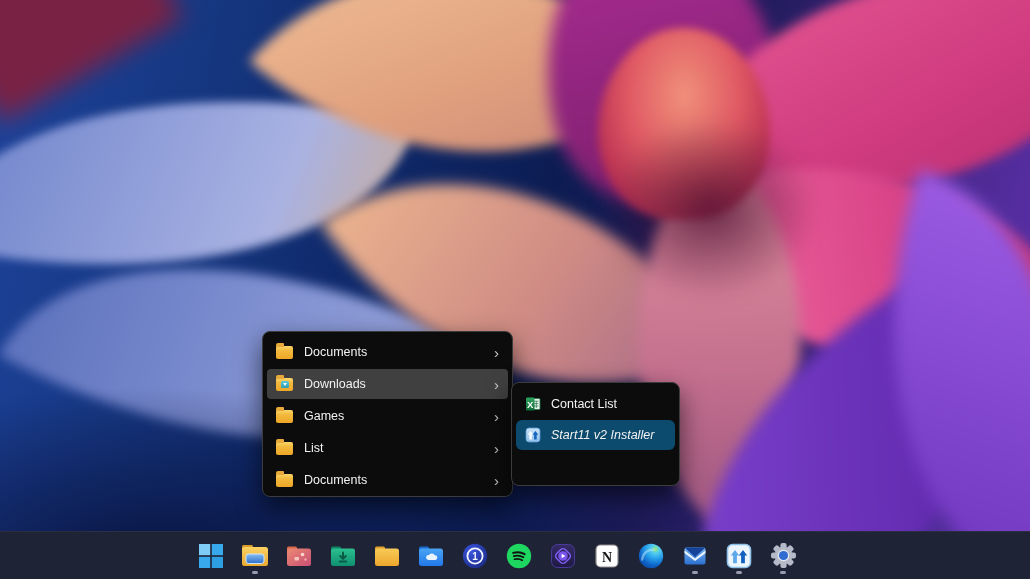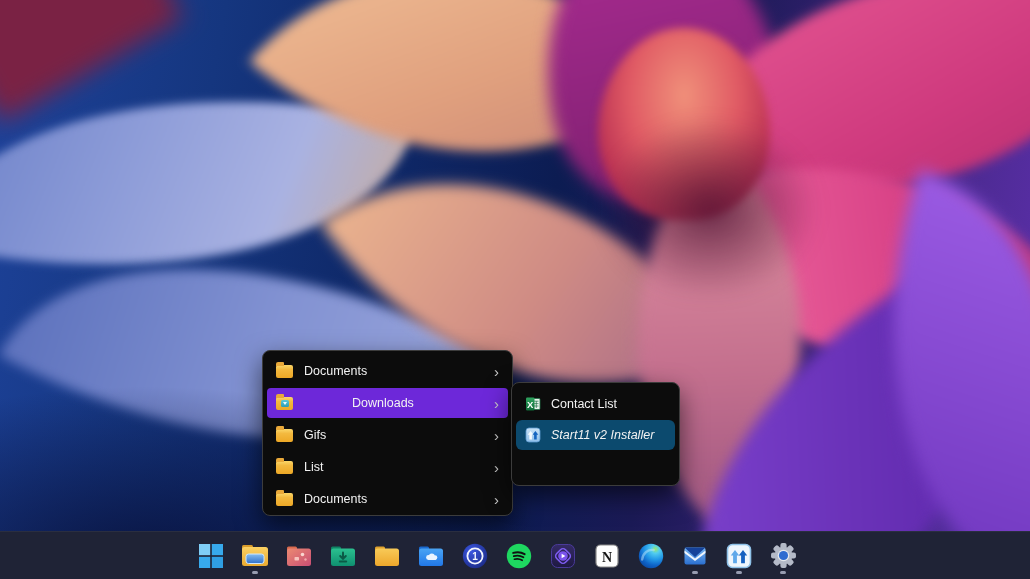--- a/index.html
+++ b/index.html
@@ -45,24 +45,24 @@
     border-radius:100% 0 100% 0;filter:blur(7px);}
   .p-violet{left:858px;top:198px;width:242px;height:362px;transform:rotate(18deg);
     background:linear-gradient(180deg,#9a5ae2 0%,#7138c0 100%);
     border-radius:0 100% 0 100%;filter:blur(8px);}
   .p-core{left:598px;top:118px;width:222px;height:182px;border-radius:50%;
     background:radial-gradient(rgba(74,16,48,.8),rgba(74,16,48,0) 70%);filter:blur(9px);}
 
   
   .menu{position:absolute;background:#0c0c0c;border:1px solid #3c3c3c;border-radius:8px;
     box-shadow:0 10px 26px rgba(0,0,0,.6);box-sizing:border-box;display:flex;flex-direction:column;}
-  .main-menu{left:262px;top:350px;width:251px;height:166px;padding:5px 4px;gap:2px;}
+  .main-menu{left:262px;top:331px;width:251px;height:166px;padding:5px 4px;gap:2px;}
   .sub-menu{left:511px;top:382px;width:169px;height:104px;padding:6px 4px;gap:1px;}
   .menu-item{display:flex;align-items:center;height:30px;flex:0 0 30px;padding:0 7px 0 9px;border-radius:4px;cursor:default;}
-  .main-menu .menu-item.selected{background:#6d28d9;gap:48px;}
+  .main-menu .menu-item.selected{background:#404040;}
   .sub-menu .menu-item{border-radius:6px;}
   .sub-menu .menu-item.selected{background:#0c4a6e;font-style:italic;}
   .menu-item .label{color:#f2f2f2;font-size:12.5px;margin-left:11px;white-space:nowrap;}
   .sub-menu .menu-item .label{margin-left:10px;text-align:center;}
   .menu-item .chevron{margin-left:auto;color:#c8c8c8;font-size:15px;line-height:1;padding-right:2px;}
 
   
   .ic-folder{width:17px;height:13px;position:relative;border-radius:2px;flex:0 0 17px;
     background:linear-gradient(180deg,#fbd76a 0%,#f3b93f 35%,#eda826 100%);}
   .ic-folder::before{content:"";position:absolute;top:-3px;left:0;width:8px;height:4px;
@@ -111,21 +111,21 @@
     </div>
     <div class="menu-item selected">
       <span class="ic-folder">
           <span class="dl-badge"></span>
         </span>
       <span class="label">Downloads</span>
       <span class="chevron">›</span>
     </div>
     <div class="menu-item">
       <span class="ic-folder"></span>
-      <span class="label">Gifs</span>
+      <span class="label">Games</span>
       <span class="chevron">›</span>
     </div>
     <div class="menu-item">
       <span class="ic-folder"></span>
       <span class="label">List</span>
       <span class="chevron">›</span>
     </div>
     <div class="menu-item">
       <span class="ic-folder"></span>
       <span class="label">Documents</span>

